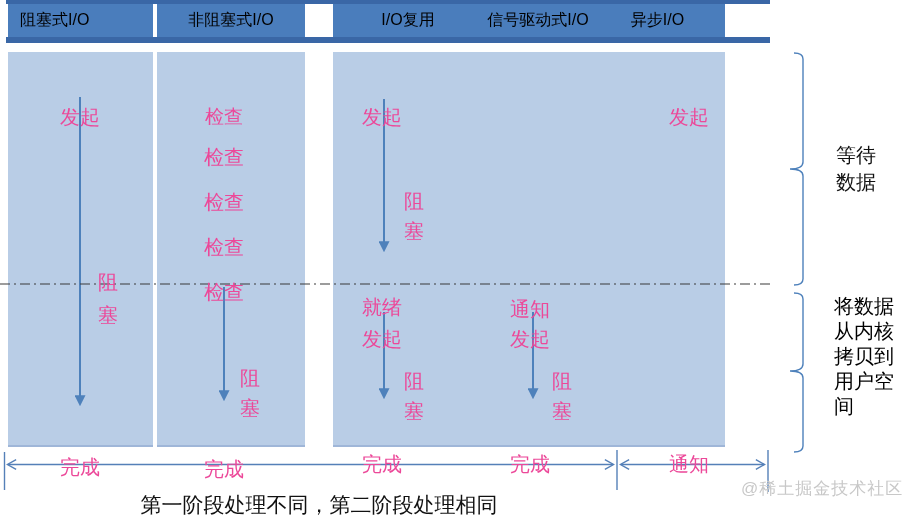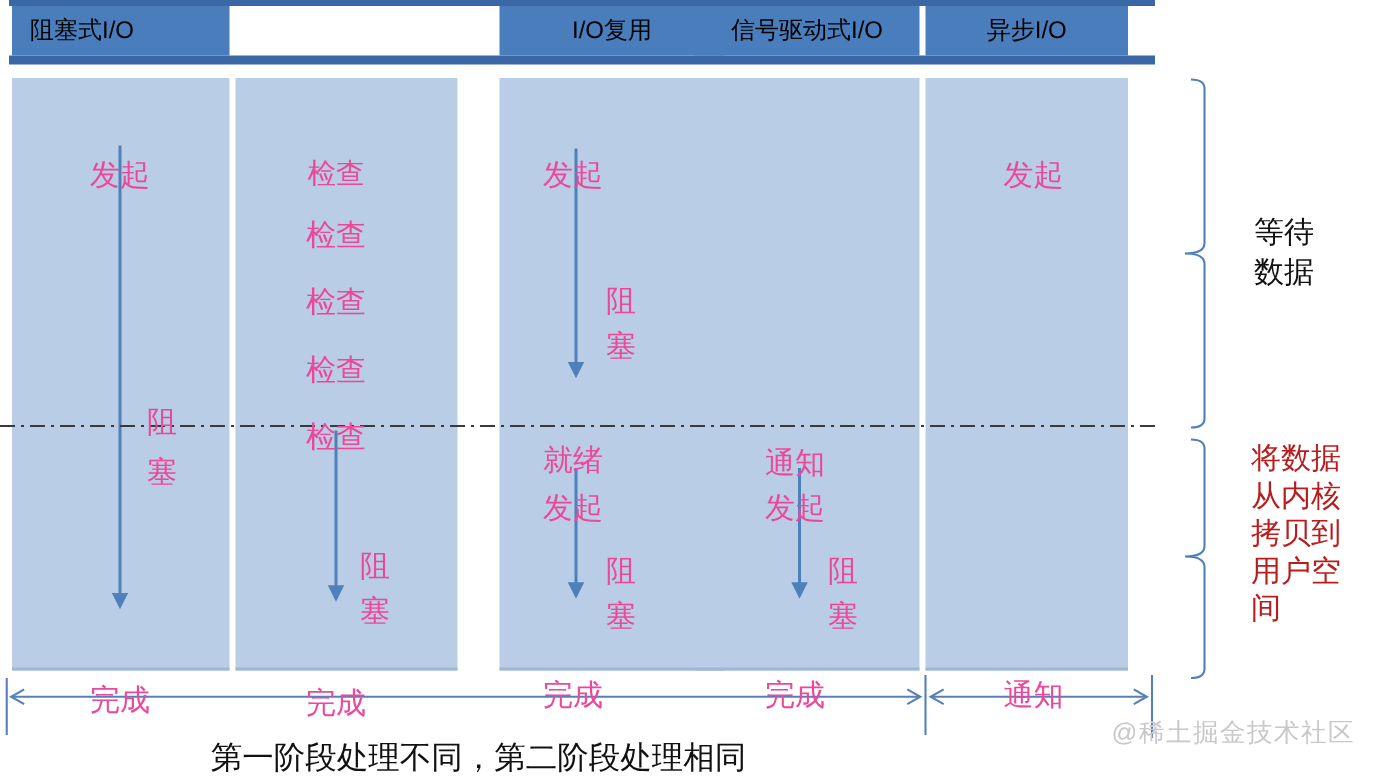--- a/index.html
+++ b/index.html
@@ -4,21 +4,21 @@
 <style>
   html,body{margin:0;padding:0;background:#fff;}
   .stage{position:relative;width:920px;height:518px;background:#ffffff;
          font-family:"Liberation Sans",sans-serif;overflow:hidden;color:#111;}
 
   
   .c1{left:8px;width:145px;}
   .c2{left:157px;width:148px;}
   .c3{left:309px;width:150px;margin-left:24px;}
   .c4{left:463px;width:150px;}
-  .c5{left:617px;width:135px;}
+  .c5{left:590px;width:135px;}
 
   .strip{position:absolute;left:6px;width:764px;background:#3A67A6;}
   .strip-top{top:0;height:4px;}
   .strip-bottom{top:37px;height:6px;}
 
   .hdr-cell{position:absolute;top:4px;height:33px;background:#4A7DBC;color:#000000;
             font-size:16px;font-weight:normal;display:flex;align-items:center;
             justify-content:center;box-sizing:border-box;}
   .hdr-left{justify-content:flex-start;padding-left:12px;}
 
@@ -27,37 +27,40 @@
 
   .lbl{position:absolute;transform:translateX(-50%);font-size:20px;color:#ec4899;
        white-space:nowrap;line-height:22px;margin-top:40px;}
   .lbl-sm{font-size:19px;}
 
   .svg-layer{position:absolute;left:0;top:0;width:920px;height:518px;pointer-events:none;}
 
   .wait-label{position:absolute;left:836px;top:142px;width:48px;font-size:20px;
               line-height:27px;color:#111;}
   .copy-label{position:absolute;left:834px;top:294px;width:66px;font-size:20px;
-              line-height:25px;color:#b91c1c;}
+              line-height:25px;color:#000000;}
   .cap1{position:absolute;left:0;top:491px;width:616px;text-align:center;
         font-size:21px;color:#111;margin-left:11px;}
   .cap2{position:absolute;left:617px;top:492px;width:152px;text-align:center;
         font-size:20px;color:#111;}
   .wm{position:absolute;left:741px;top:477px;font-size:17px;color:#C8C8C8;
       white-space:nowrap;letter-spacing:1px;}
 </style>
 </head>
 <body>
 
 <div class="stage">
 
   <div class="strip strip-top"></div>
   <div class="strip strip-bottom"></div>
   <div class="hdr-cell hdr-left c1">
       <span>阻塞式I/O</span>
+    </div>
+  <div class="hdr-cell c2">
+      <span>非阻塞式I/O</span>
     </div>
   <div class="hdr-cell c3">
       <span>I/O复用</span>
     </div>
   <div class="hdr-cell c4">
       <span>信号驱动式I/O</span>
     </div>
   <div class="hdr-cell c5">
       <span>异步I/O</span>
     </div>

